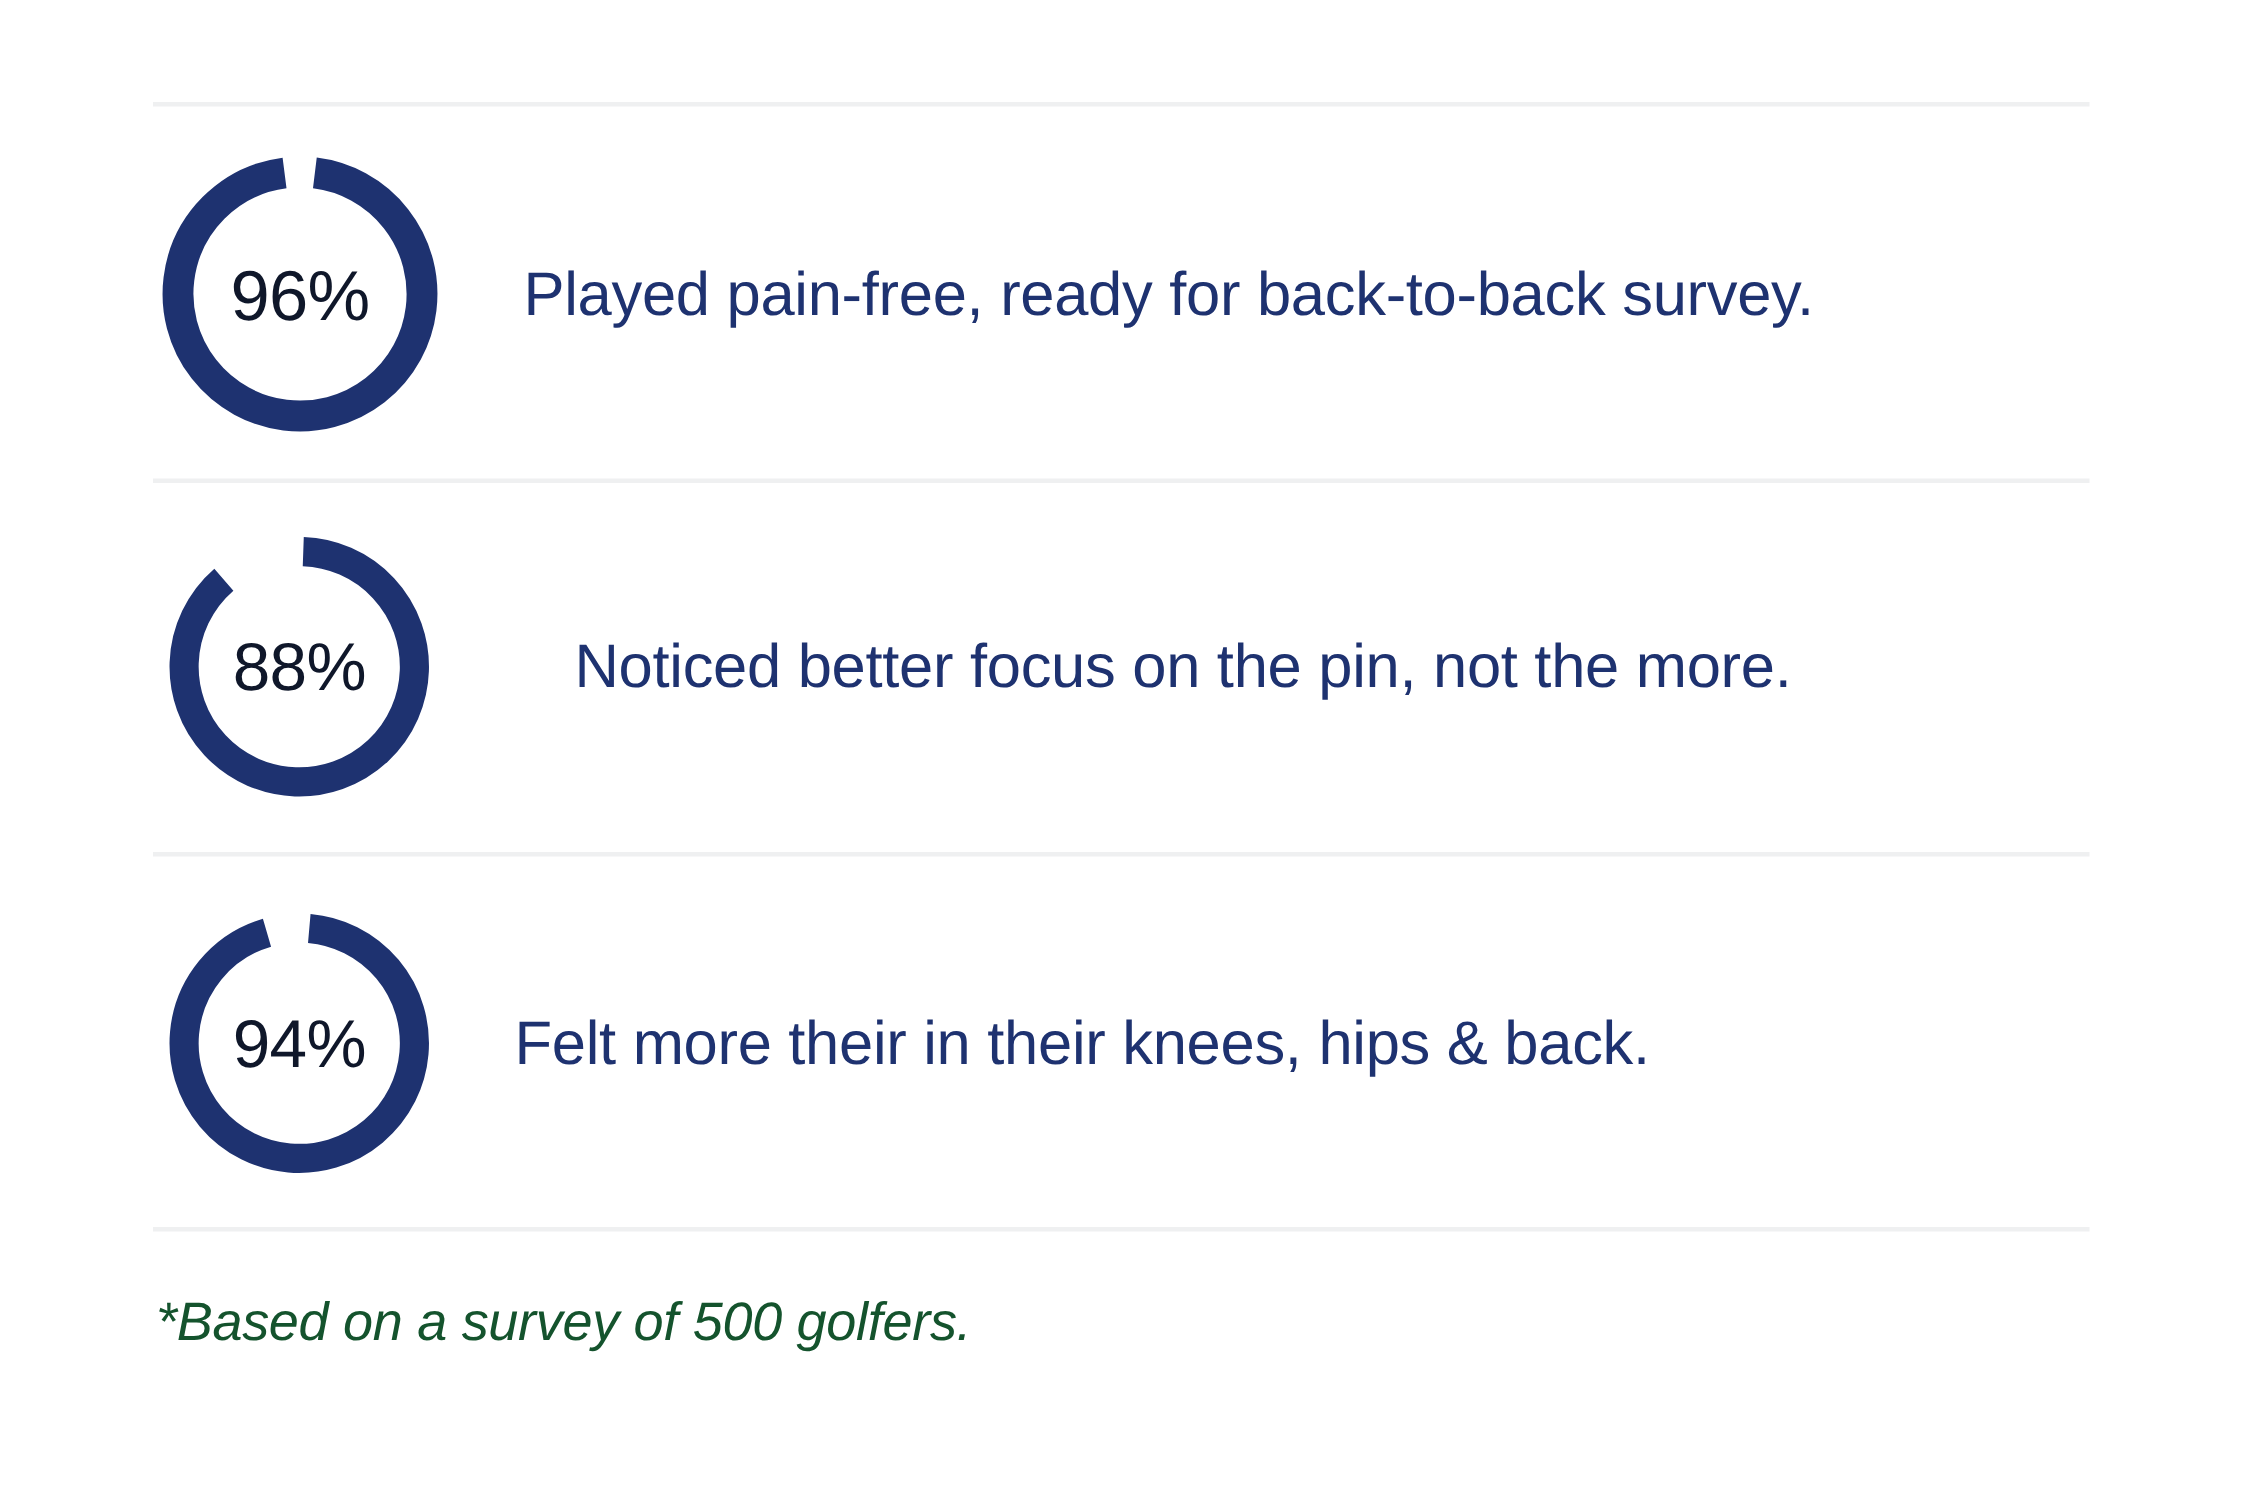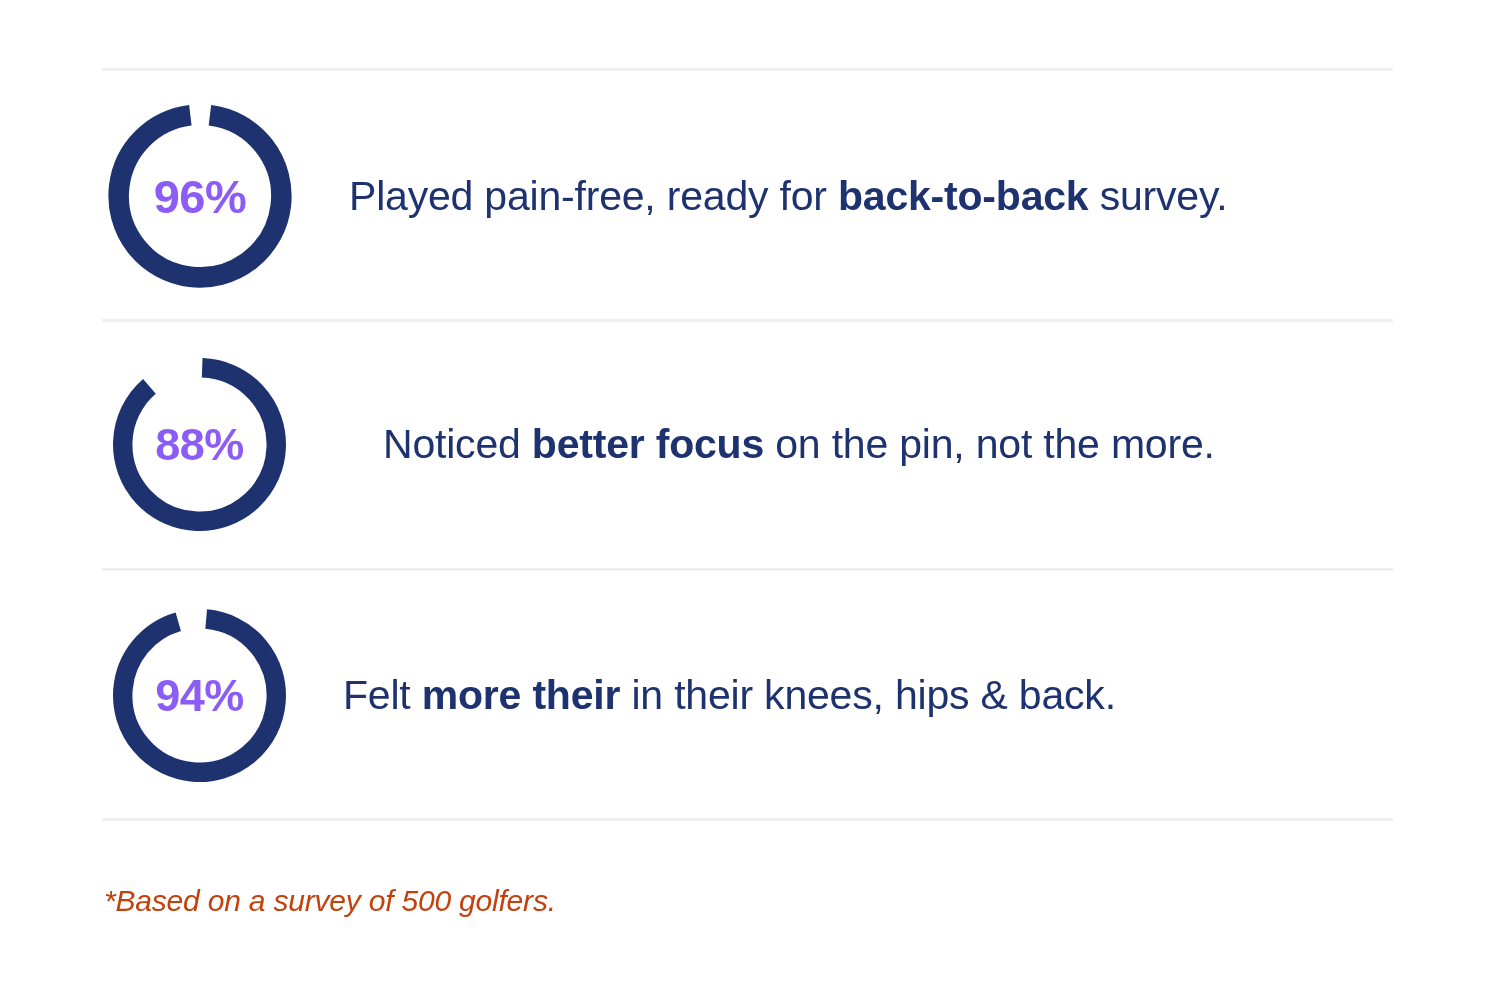--- a/index.html
+++ b/index.html
@@ -72,50 +72,50 @@
   .donut .pct {
     position: absolute;
     left: 0;
     top: 0;
     right: 0;
     bottom: 0;
     display: flex;
     align-items: center;
     justify-content: center;
     font-size: 47px;
-    font-weight: bold;
+    font-weight: normal;
     letter-spacing: -0.5px;
-    color: #8b5cf6;
+    color: #0f172a;
     line-height: 1;
   }
   .donut.small .pct { font-size: 45px; }
 
   
   .statement {
     margin-left: 51px;
     font-size: 41px;
     line-height: 1.18;
     font-weight: normal;
     color: #1e3270;
     white-space: nowrap;
     letter-spacing: -0.2px;
   }
   .statement .em {
-    font-weight: bold;
+    font-weight: normal;
     text-align: right;
   }
 
   
   .footnote {
     position: absolute;
     left: 104px;
-    top: 884px;
-    font-size: 30px;
+    top: 860px;
+    font-size: 36px;
     font-style: italic;
-    color: #c2410c;
+    color: #14532d;
     letter-spacing: -0.2px;
     white-space: nowrap;
   }
 </style>
 </head>
 <body>
 
 <div class="board">
 
   <div class="divider d1"></div>

